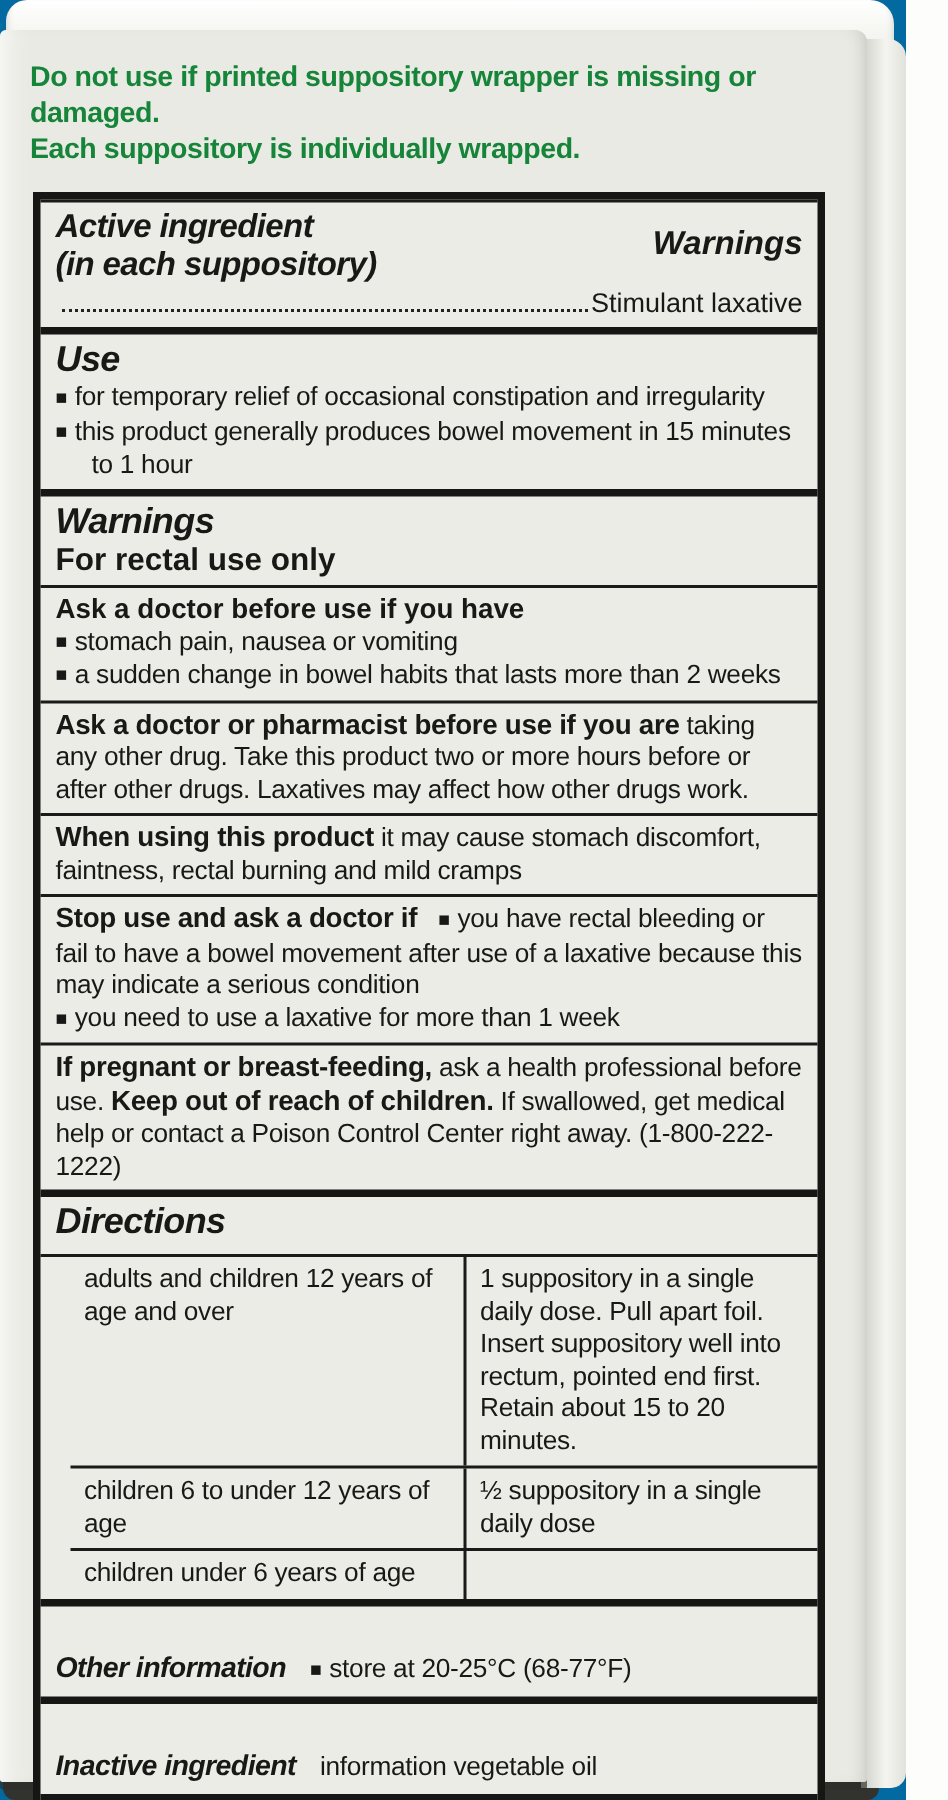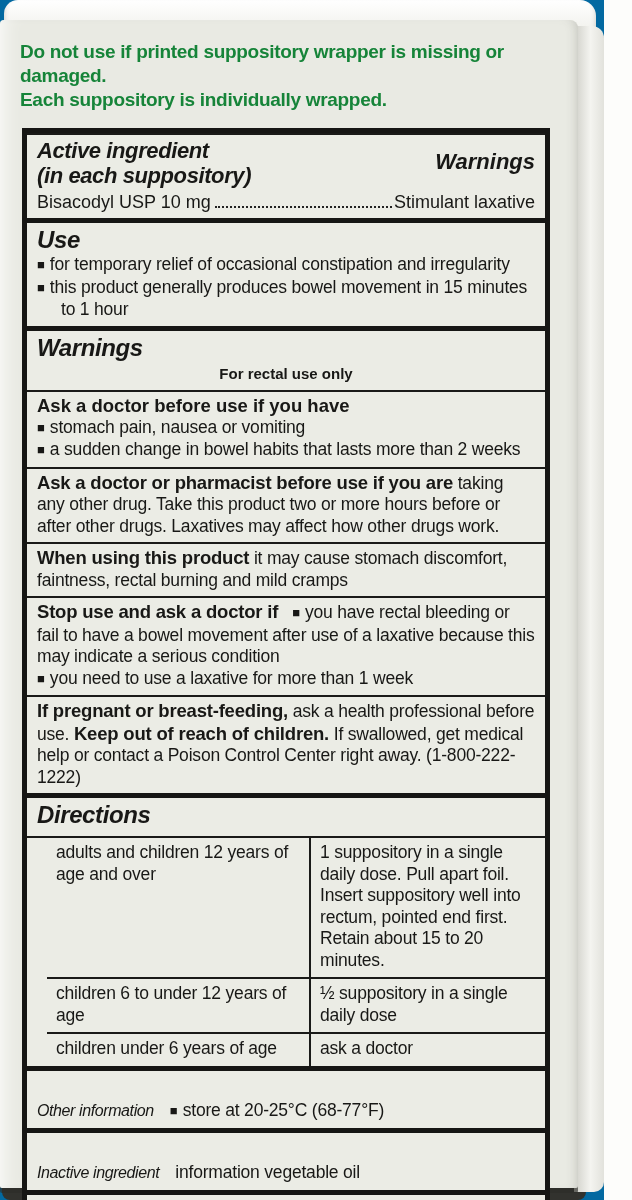--- a/index.html
+++ b/index.html
@@ -46,31 +46,31 @@
   .purpose { position:absolute; right:10px; top:14px; font-size:22px; font-weight:800; font-style:italic; }
   .ing-row { display:flex; align-items:baseline; font-size:18px; margin-top:4px; }
   .leader { flex:1 1 auto; border-bottom:2px dotted #222; margin:0 2px 4px 4px; min-width:30px; }
 
   .sec-head { font-size:24px; font-weight:800; font-style:italic; letter-spacing:-.4px; line-height:28px; }
   .body-txt { font-size:17.5px; line-height:21.5px; letter-spacing:-.2px; }
   .lead { font-weight:700; font-size:18.5px; }
   .bullet-line { padding-left:24px; text-indent:-24px; }
   .sq { font-size:13px; letter-spacing:0; margin-right:5px; position:relative; top:-1px; }
 
-  .subhead { font-weight:700; font-size:15px; line-height:23px;text-align:center; }
+  .subhead { font-weight:700; font-size:21px; line-height:23px; }
 
   
   .dir-line { border-top:2px solid #1a1a18; margin:2px 0 0; }
   .dir-table { display:grid; grid-template-columns:262px 2px 1fr;margin-left:20px; }
   .dir-vert { background:#1a1a18; }
   .dir-cell { padding:4px 9px 6px; font-size:17.5px; line-height:21.5px; letter-spacing:-.2px; }
   .dir-row-line { grid-column:1 / 4; border-top:2px solid #1a1a18; }
 
   .info-row { display:flex; align-items:baseline; gap:16px; padding:5px 10px 7px; }
-  .info-head { font-size:16px; font-weight:400; font-style:italic; letter-spacing:-.4px; white-space:nowrap;margin-top:26px; }
+  .info-head { font-size:19px; font-weight:700; font-style:italic; letter-spacing:-.4px; white-space:nowrap;margin-top:26px; }
   .info-txt { font-size:17.5px; letter-spacing:-.2px; }
   .phone-num { font-size:13px; font-weight:700; letter-spacing:-.2px; }
   .q-row { gap:24px; align-items:center; display:flex; padding:5px 10px 7px; }
   .phone-ic { flex:0 0 auto; margin-right:2px; }
 </style>
 </head>
 <body>
 
 <div class="scene">
   <div class="top-flap"></div>
@@ -86,21 +86,20 @@
 
     <div class="facts-box">
 
       <div class="hairline"></div>
 
       <div class="pad active-sec">
         <div class="ai-head">Active ingredient</div>
         <div class="ai-head">(in each suppository)</div>
         <div class="purpose">Warnings</div>
         <div class="ing-row">
-          <span>Bisacodyl USP 10 mg</span>
           <span class="leader"></span>
           <span>Stimulant laxative</span>
         </div>
       </div>
 
       <div class="thickbar"></div>
 
       <div class="pad">
         <div class="sec-head">Use</div>
         <div class="body-txt bullet-line"><span class="sq">■</span><span>for temporary relief of occasional constipation and irregularity</span></div>
@@ -168,21 +167,20 @@
           <div class="dir-row-line"></div>
 
           <div class="dir-cell">children 6 to under 12 years of age</div>
           <div class="dir-vert"></div>
           <div class="dir-cell">½ suppository in a single daily dose</div>
 
           <div class="dir-row-line"></div>
 
           <div class="dir-cell">children under 6 years of age</div>
           <div class="dir-vert"></div>
-          <div class="dir-cell">ask a doctor</div>
         </div>
       </div>
 
       <div class="thickbar"></div>
 
       <div class="info-row">
         <span class="info-head">Other information</span>
         <span class="info-txt"><span class="sq">■</span><span>store at 20-25°C (68-77°F)</span></span>
       </div>
 

